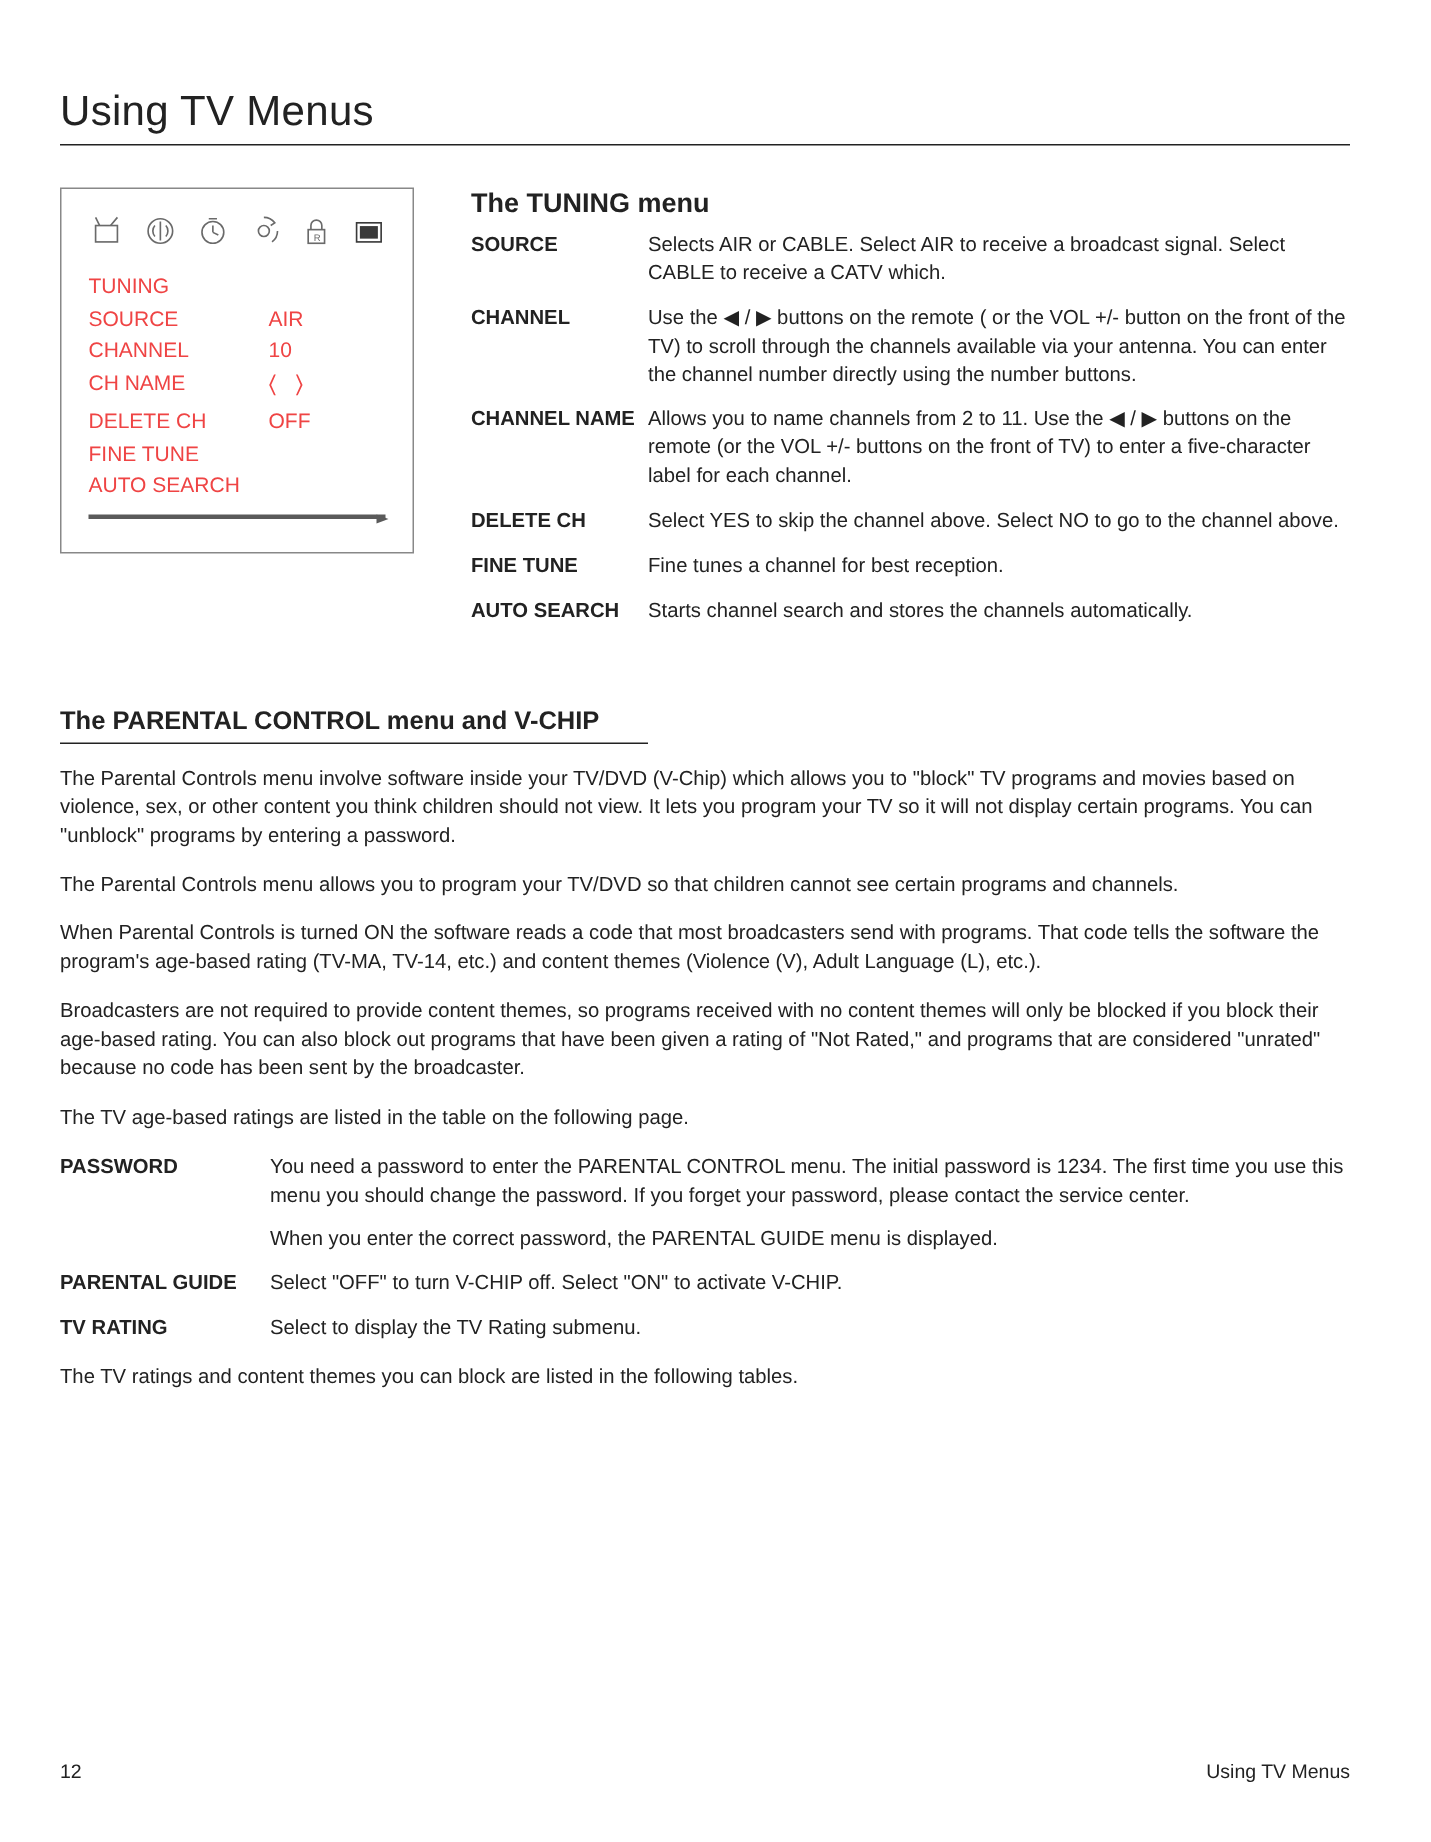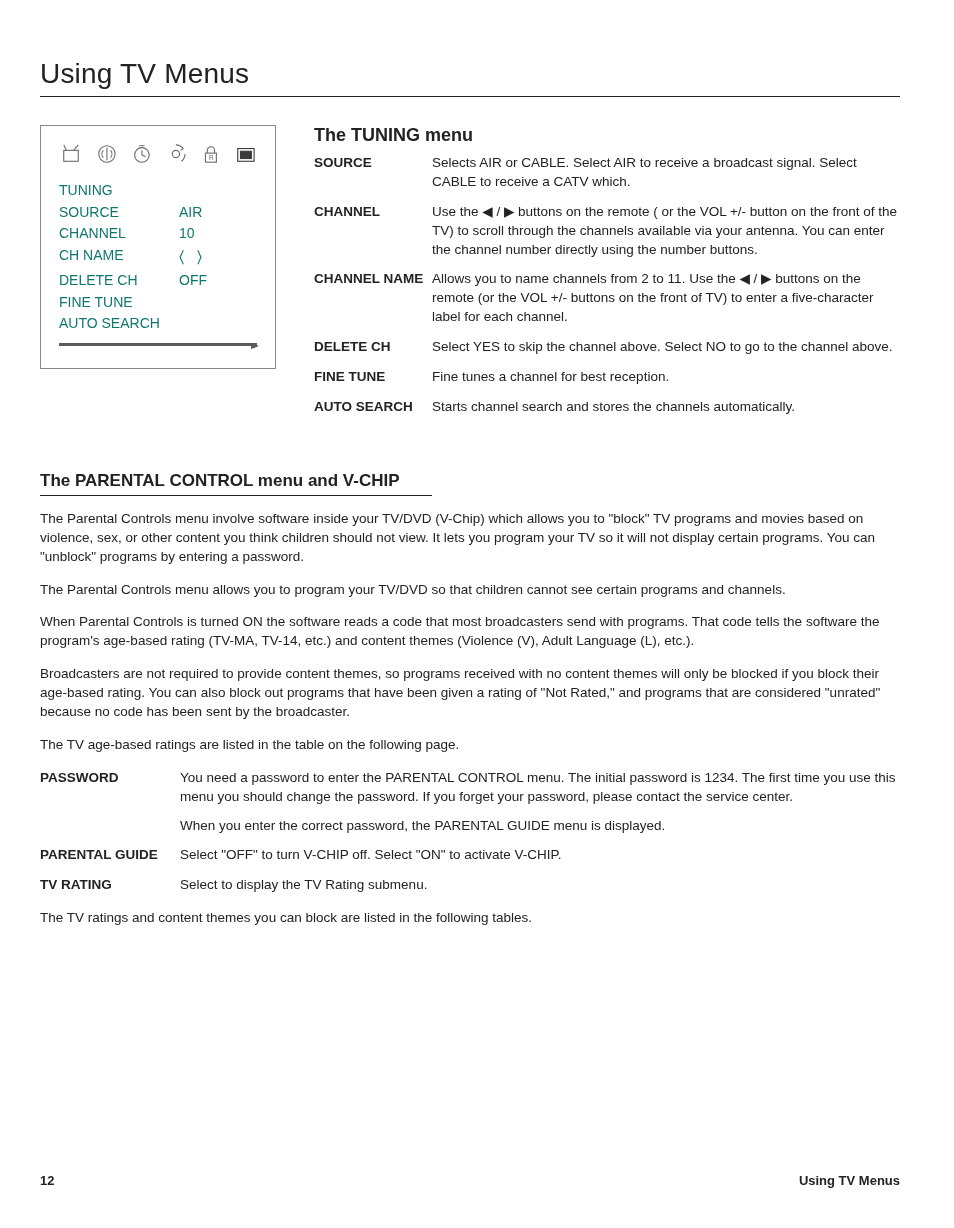--- a/index.html
+++ b/index.html
@@ -48,21 +48,21 @@
   .icon-row {
     display:flex;
     gap:13px;
     margin-bottom:14px;
     padding-left:2px;
   }
   .icon-row svg { display:block; }
   .menu-list {
     font-size:14px;
     line-height:1.55;
-    color:#0f766e;
+    color:#ef4444;
   }
   .menu-list .row { display:flex; justify-content:flex-start; }
   .menu-list .row .l { width:120px; }
   .menu-list .hr {
     border-top:3px solid #5a5a5a;
     margin-top:8px;
     position:relative;
   }
   .menu-list .hr::after{
     content:"";
@@ -97,21 +97,21 @@
     font-size:13.5px;
     line-height:1.4;
     margin:0 0 14px 0;
   }
   .def-table.wide .def-label { width:140px; }
   .footer {
     margin-top:auto;
     display:flex;
     justify-content:space-between;
     font-size:13px;
-    font-weight:700;
+    font-weight:400;
     padding-top:30px;
     gap:20px;
   }
   .arrow-lr { font-family:Arial; font-size:16px; letter-spacing:4px; }
 </style>
 </head>
 <body>
 
 <div class="page">
 

